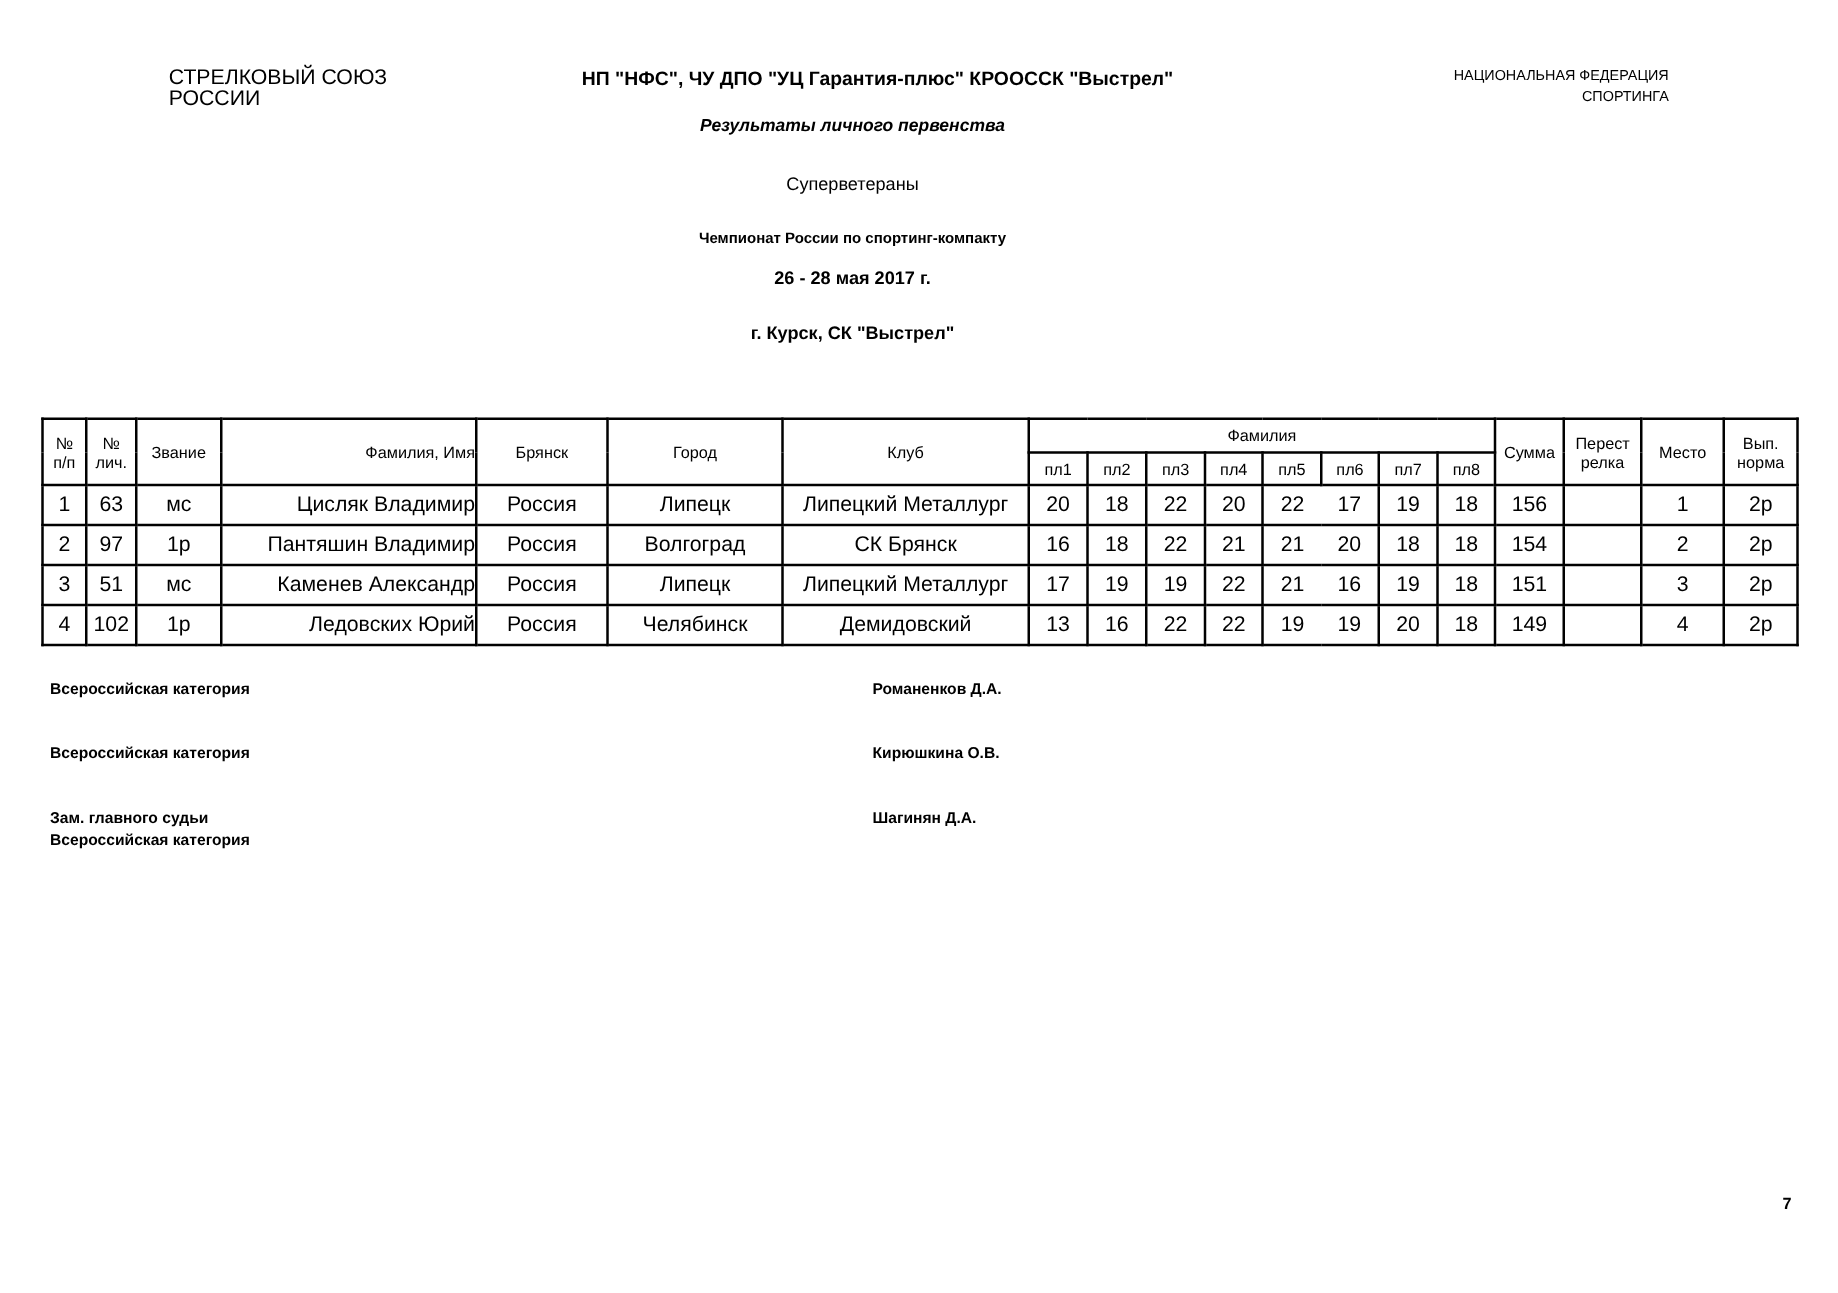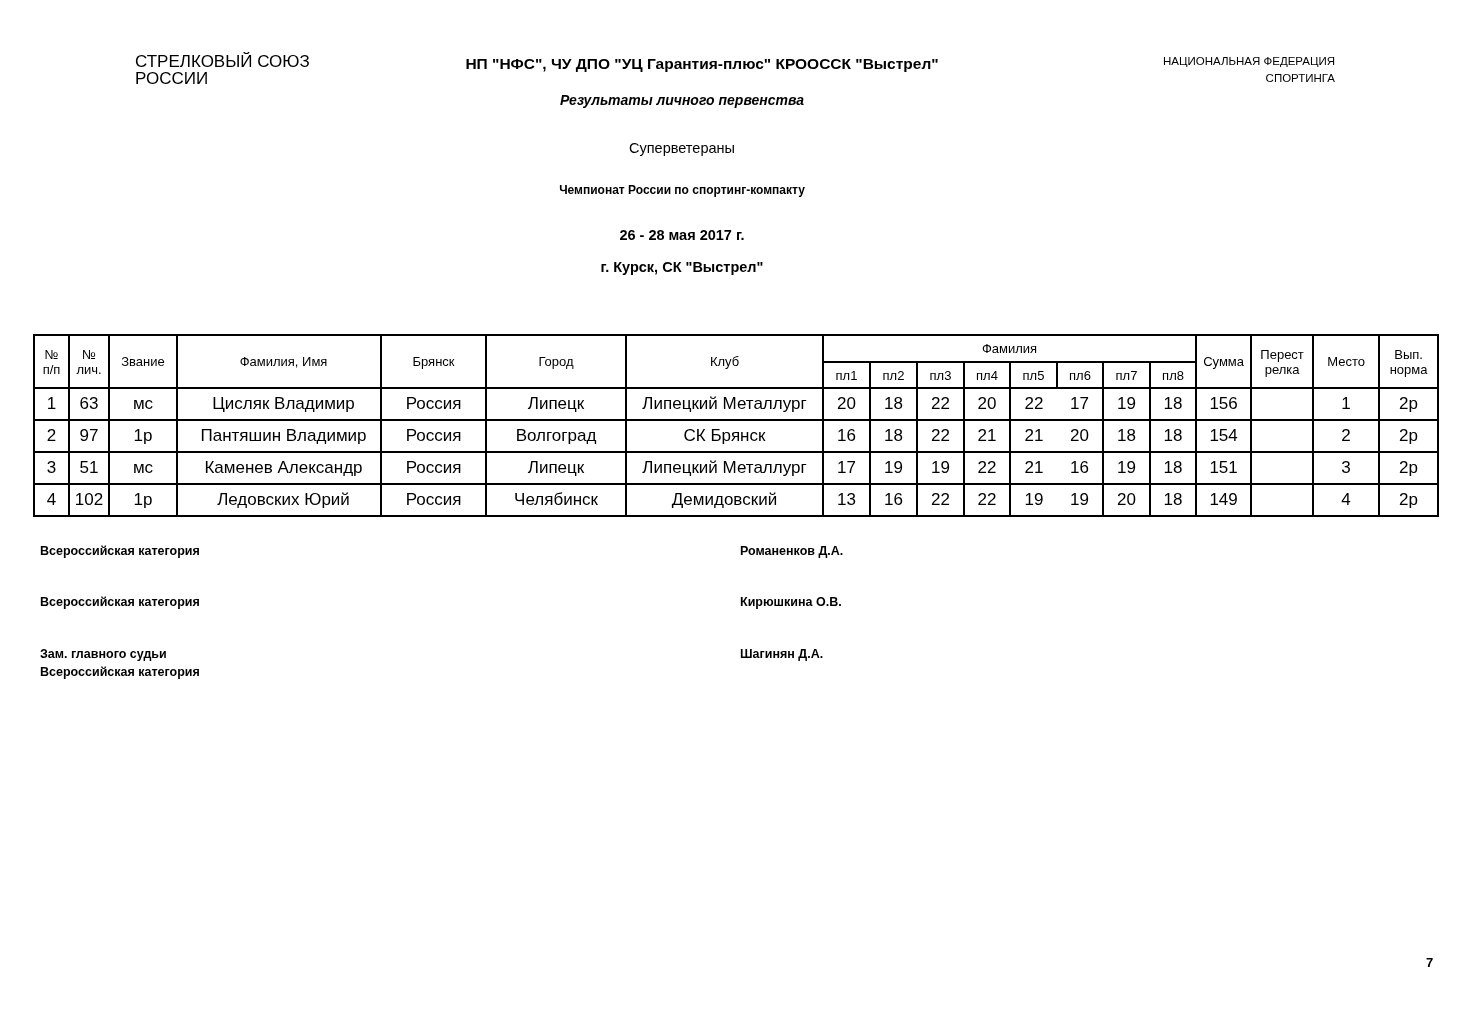--- a/index.html
+++ b/index.html
@@ -29,21 +29,21 @@
     right: 135px; top: 53px;
     text-align: right;
     font-size: 11.5px; line-height: 17px;
   }
 
   
   .title-line { left: 0; width: 1364px; text-align: center; }
   .doc-title        { top: 92px;  font-size: 14px; font-weight: bold; font-style: italic; }
   .doc-category     { top: 140px; font-size: 14.5px; }
   .doc-championship { top: 183px; font-size: 12px; font-weight: bold; }
-  .doc-dates        { top: 227px; font-size: 14.5px; font-weight: bold; }
+  .doc-dates        { top: 215px; font-size: 14.5px; font-weight: bold; }
   .doc-location     { top: 259px; font-size: 14.5px; font-weight: bold; }
 
   
   table.results {
     position: absolute;
     left: 33px; top: 334px;
     width: 1404px;
     border-collapse: collapse;
     table-layout: fixed;
   }
@@ -58,33 +58,33 @@
     font-size: 13px;
     font-weight: normal;
     line-height: 15px;
   }
   .results thead tr.h1 { height: 27px; }
   .results thead tr.h2 { height: 26px; }
   .results tbody td {
     height: 32px;
     font-size: 17px;
   }
-  .results .al { text-align: center; padding-left: 9px; }
+  .results .al { text-align: right; padding-left: 9px; }
   
   .results td.mr { border-right-style: hidden; }
 
   
   .official {
     left: 40px;
     font-size: 12.5px;
     font-weight: bold;
     line-height: 18px;
     width: 1000px;
   }
-  .official .name { position: absolute; left: 700px; top: 0; white-space: nowrap; }
+  .official .name { position: absolute; left: 658px; top: 0; white-space: nowrap; }
   .off-1 { top: 542px; }
   .off-2 { top: 593px; }
   .off-3 { top: 645px; }
 
   .page-num {
     left: 1426px; top: 955px;
     font-size: 13px; font-weight: bold;
   }
 </style>
 </head>

